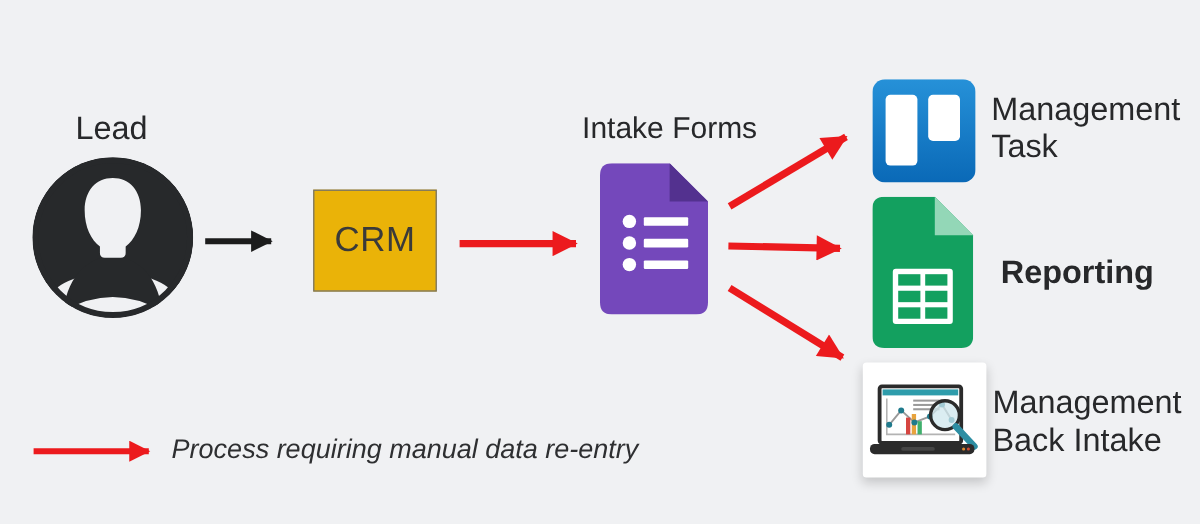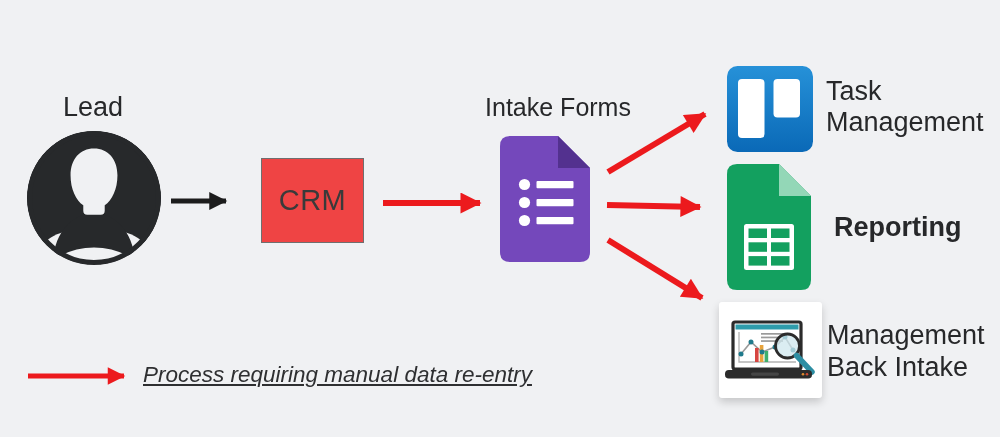--- a/index.html
+++ b/index.html
@@ -8,31 +8,31 @@
     position:relative; width:1000px; height:437px;
     background:#f0f1f3; overflow:hidden;
   }
   .abs{position:absolute;}
   .node-label{
     color:#27282a; font-size:27px; line-height:31px; white-space:nowrap;
   }
   .centered{transform:translateX(-50%);}
   #crm-box{
     left:261px; top:158px; width:101px; height:83px;
-    background:#ef4444; border:1.5px solid #6f6f6f;
+    background:#eab308; border:1.5px solid #6f6f6f;
     display:flex; align-items:center; justify-content:center;
     font-size:29px; color:#3a3a3a; letter-spacing:0.5px;
   }
   #lead-label{left:93px; top:92px;}
   #intake-label{left:546px; top:92px; font-size:25px;margin-left:12px;}
   #task-label{left:826px; top:76px;}
   #reporting-label{left:834px; top:212px;font-weight:bold;}
   #brokerage-label{left:827px; top:319px; line-height:32px;}
   #legend-text{
-    left:143px; top:362px; font-style:italic; font-size:22.5px; color:#2e2f31;text-decoration:underline;
+    left:143px; top:362px; font-style:italic; font-size:22.5px; color:#2e2f31;
   }
   #laptop-tile{
     left:719px; top:302px; width:103px; height:96px;
     background:#ffffff; border-radius:3px;
     box-shadow:0 4px 9px rgba(0,0,0,0.18);
   }
   svg{display:block;}
   #arrow-layer{left:0; top:0; pointer-events:none;}
 </style>
 </head>
@@ -96,22 +96,22 @@
       <linearGradient id="trg" x1="0" y1="0" x2="0" y2="1">
         <stop offset="0" stop-color="#2691d8"></stop>
         <stop offset="1" stop-color="#0a69b7"></stop>
       </linearGradient>
     </defs>
     <rect width="86" height="86" rx="10.5" fill="url(#trg)"></rect>
     <rect x="11" y="13" width="26.5" height="59" rx="4" fill="#ffffff"></rect>
     <rect x="46.5" y="13" width="26.5" height="38.5" rx="4" fill="#ffffff"></rect>
   </svg>
   <div class="abs node-label" id="task-label">
+    <div>Management</div>
     <div>Task</div>
-    <div>Management</div>
   </div>
 
   <svg class="abs" style="left:727px; top:164px;" width="84" height="126" viewBox="0 0 84 126">
     <path d="M10,0 H52 L84,32 V116 Q84,126 74,126 H10 Q0,126 0,116 V10 Q0,0 10,0 Z" fill="#13a05f"></path>
     <path d="M52,0 V32 H84 Z" fill="#93d7b7"></path>
     <rect x="17" y="60" width="50" height="46" rx="2.5" fill="#ffffff"></rect>
     <g fill="#13a05f">
       <rect x="21.5" y="64.5" width="18.5" height="9.5"></rect>
       <rect x="44" y="64.5" width="18.5" height="9.5"></rect>
       <rect x="21.5" y="78.3" width="18.5" height="9.5"></rect>

